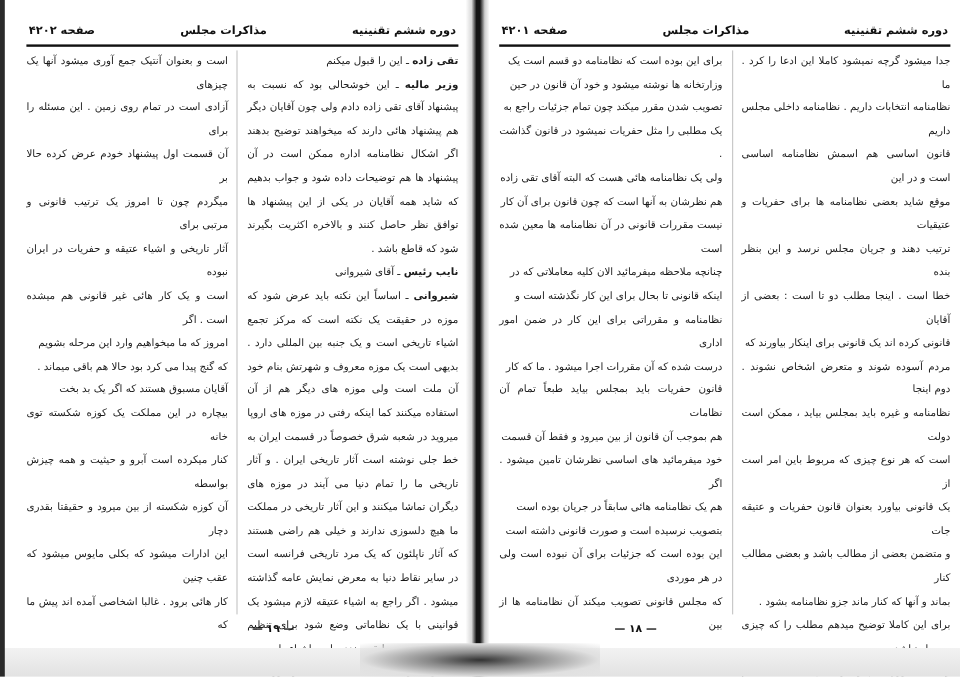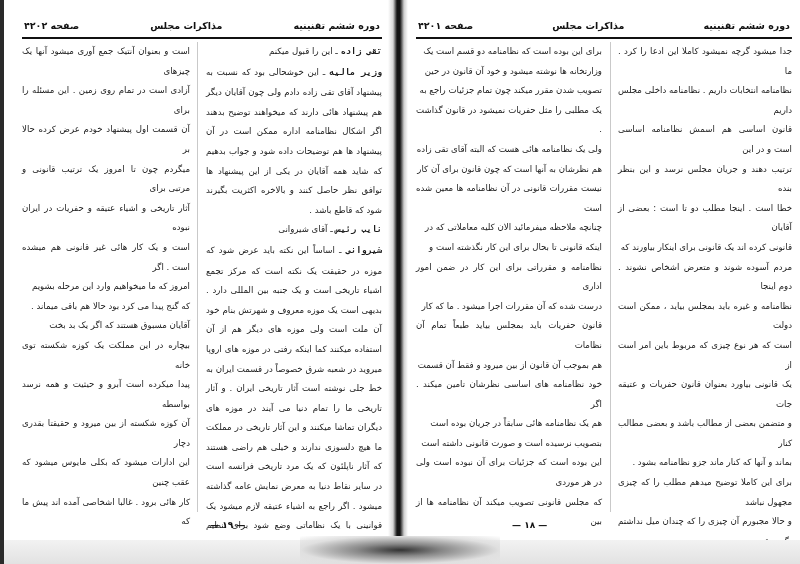--- a/index.html
+++ b/index.html
@@ -33,21 +33,21 @@
   .page-left .header { left: 24px; width: 356px; }
   .page-right .header { left: 14px; width: 372px; }
   .header-rule { position: absolute; height: 1.5px; background: #111; top: 37px; }
   .page-left .header-rule { left: 22px; width: 360px; }
   .page-right .header-rule { left: 12px; width: 376px; }
   .col {
     position: absolute; top: 42px; direction: rtl; text-align: justify;
     font-family: "DejaVu Sans", sans-serif; font-size: 8.6px; line-height: 19.6px; color: #1a1a1a;
   }
   .col p { margin: 0; }
-  .col .speaker { font-weight: bold; font-family: Liberation Mono, monospace; }
+  .col .speaker { font-weight: bold; }
   .page-left .col-a { left: 22px; width: 168px; }
   .page-left .col-b { left: 206px; width: 176px; }
   .page-right .col-a { left: 12px; width: 186px; }
   .page-right .col-b { left: 214px; width: 174px; }
   .col-divider { position: absolute; top: 42px; width: 1px; height: 470px; background: #c9c9c9; }
   .page-left .col-divider { left: 197px; }
   .page-right .col-divider { left: 206px; }
   .footer {
     position: absolute; top: 520px; font-size: 9px; color: #111; font-weight: bold; direction: rtl;
   }
@@ -78,41 +78,42 @@
         <p>است و بعنوان آنتیک جمع آوری میشود آنها یک چیزهای</p>
         <p>آزادی است در تمام روی زمین . این مسئله را برای</p>
         <p>آن قسمت اول پیشنهاد خودم عرض کرده حالا بر</p>
         <p>میگردم چون تا امروز یک ترتیب قانونی و مرتبی برای</p>
         <p>آثار تاریخی و اشیاء عتیقه و حفریات در ایران نبوده</p>
         <p>است و یک کار هائی غیر قانونی هم میشده است . اگر</p>
         <p>امروز که ما میخواهیم وارد این مرحله بشویم</p>
         <p>که گنج پیدا می کرد بود حالا هم باقی میماند .</p>
         <p>آقایان مسبوق هستند که اگر یک بد بخت</p>
         <p>بیچاره در این مملکت یک کوزه شکسته توی خانه</p>
-        <p>پیدا میکرده است آبرو و حیثیت و همه نرسد بواسطه</p>
+        <p>کنار میکرده است آبرو و حیثیت و همه چیزش بواسطه</p>
         <p>آن کوزه شکسته از بین میرود و حقیقتا بقدری دچار</p>
         <p>این ادارات میشود که بکلی مایوس میشود که عقب چنین</p>
         <p>کار هائی برود . غالبا اشخاصی آمده اند پیش ما که</p>
       </div>
 
     <div class="footer">— ۱۹ —</div>
   </div>
 
   <div class="page page-right">
     <div class="header">
       <span>دوره ششم تقنینیه</span>
       <span>مذاکرات مجلس</span>
       <span>صفحه ۴۲۰۱</span>
     </div>
     <div class="header-rule"></div>
 
     <div class="col col-b" id="rp-colb">
         <p>جدا میشود گرچه نمیشود کاملا این ادعا را کرد . ما</p>
         <p>نظامنامه انتخابات داریم . نظامنامه داخلی مجلس داریم</p>
         <p>قانون اساسی هم اسمش نظامنامه اساسی است و در این</p>
+        <p>موقع شاید بعضی نظامنامه ها برای حفریات و عتیقیات</p>
         <p>ترتیب دهند و جریان مجلس نرسد و این بنظر بنده</p>
         <p>خطا است . اینجا مطلب دو تا است : بعضی از آقایان</p>
         <p>قانونی کرده اند یک قانونی برای اینکار بیاورند که</p>
         <p>مردم آسوده شوند و متعرض اشخاص نشوند . دوم اینجا</p>
         <p>نظامنامه و غیره باید بمجلس بیاید ، ممکن است دولت</p>
         <p>است که هر نوع چیزی که مربوط باین امر است از</p>
         <p>یک قانونی بیاورد بعنوان قانون حفریات و عتیقه جات</p>
         <p>و متضمن بعضی از مطالب باشد و بعضی مطالب کنار</p>
         <p>بماند و آنها که کنار ماند جزو نظامنامه بشود .</p>
         <p>برای این کاملا توضیح میدهم مطلب را که چیزی مجهول نباشد</p>
@@ -126,21 +127,21 @@
         <p>یک مطلبی را مثل حفریات نمیشود در قانون گذاشت .</p>
         <p>ولی یک نظامنامه هائی هست که البته آقای تقی زاده</p>
         <p>هم نظرشان به آنها است که چون قانون برای آن کار</p>
         <p>نیست مقررات قانونی در آن نظامنامه ها معین شده است</p>
         <p>چنانچه ملاحظه میفرمائید الان کلیه معاملاتی که در</p>
         <p>اینکه قانونی تا بحال برای این کار نگذشته است و</p>
         <p>نظامنامه و مقرراتی برای این کار در ضمن امور اداری</p>
         <p>درست شده که آن مقررات اجرا میشود . ما که کار</p>
         <p>قانون حفریات باید بمجلس بیاید طبعاً تمام آن نظامات</p>
         <p>هم بموجب آن قانون از بین میرود و فقط آن قسمت</p>
-        <p>خود نظامنامه های اساسی نظرشان تامین میکند . اگر</p>
+        <p>خود میفرمائید های اساسی نظرشان تامین میشود . اگر</p>
         <p>هم یک نظامنامه هائی سابقاً در جریان بوده است</p>
         <p>بتصویب نرسیده است و صورت قانونی داشته است</p>
         <p>این بوده است که جزئیات برای آن نبوده است ولی در هر موردی</p>
         <p>که مجلس قانونی تصویب میکند آن نظامنامه ها از بین</p>
       </div>
 
     <div class="footer">— ۱۸ —</div>
   </div>
 
   <div class="gutter"></div>

